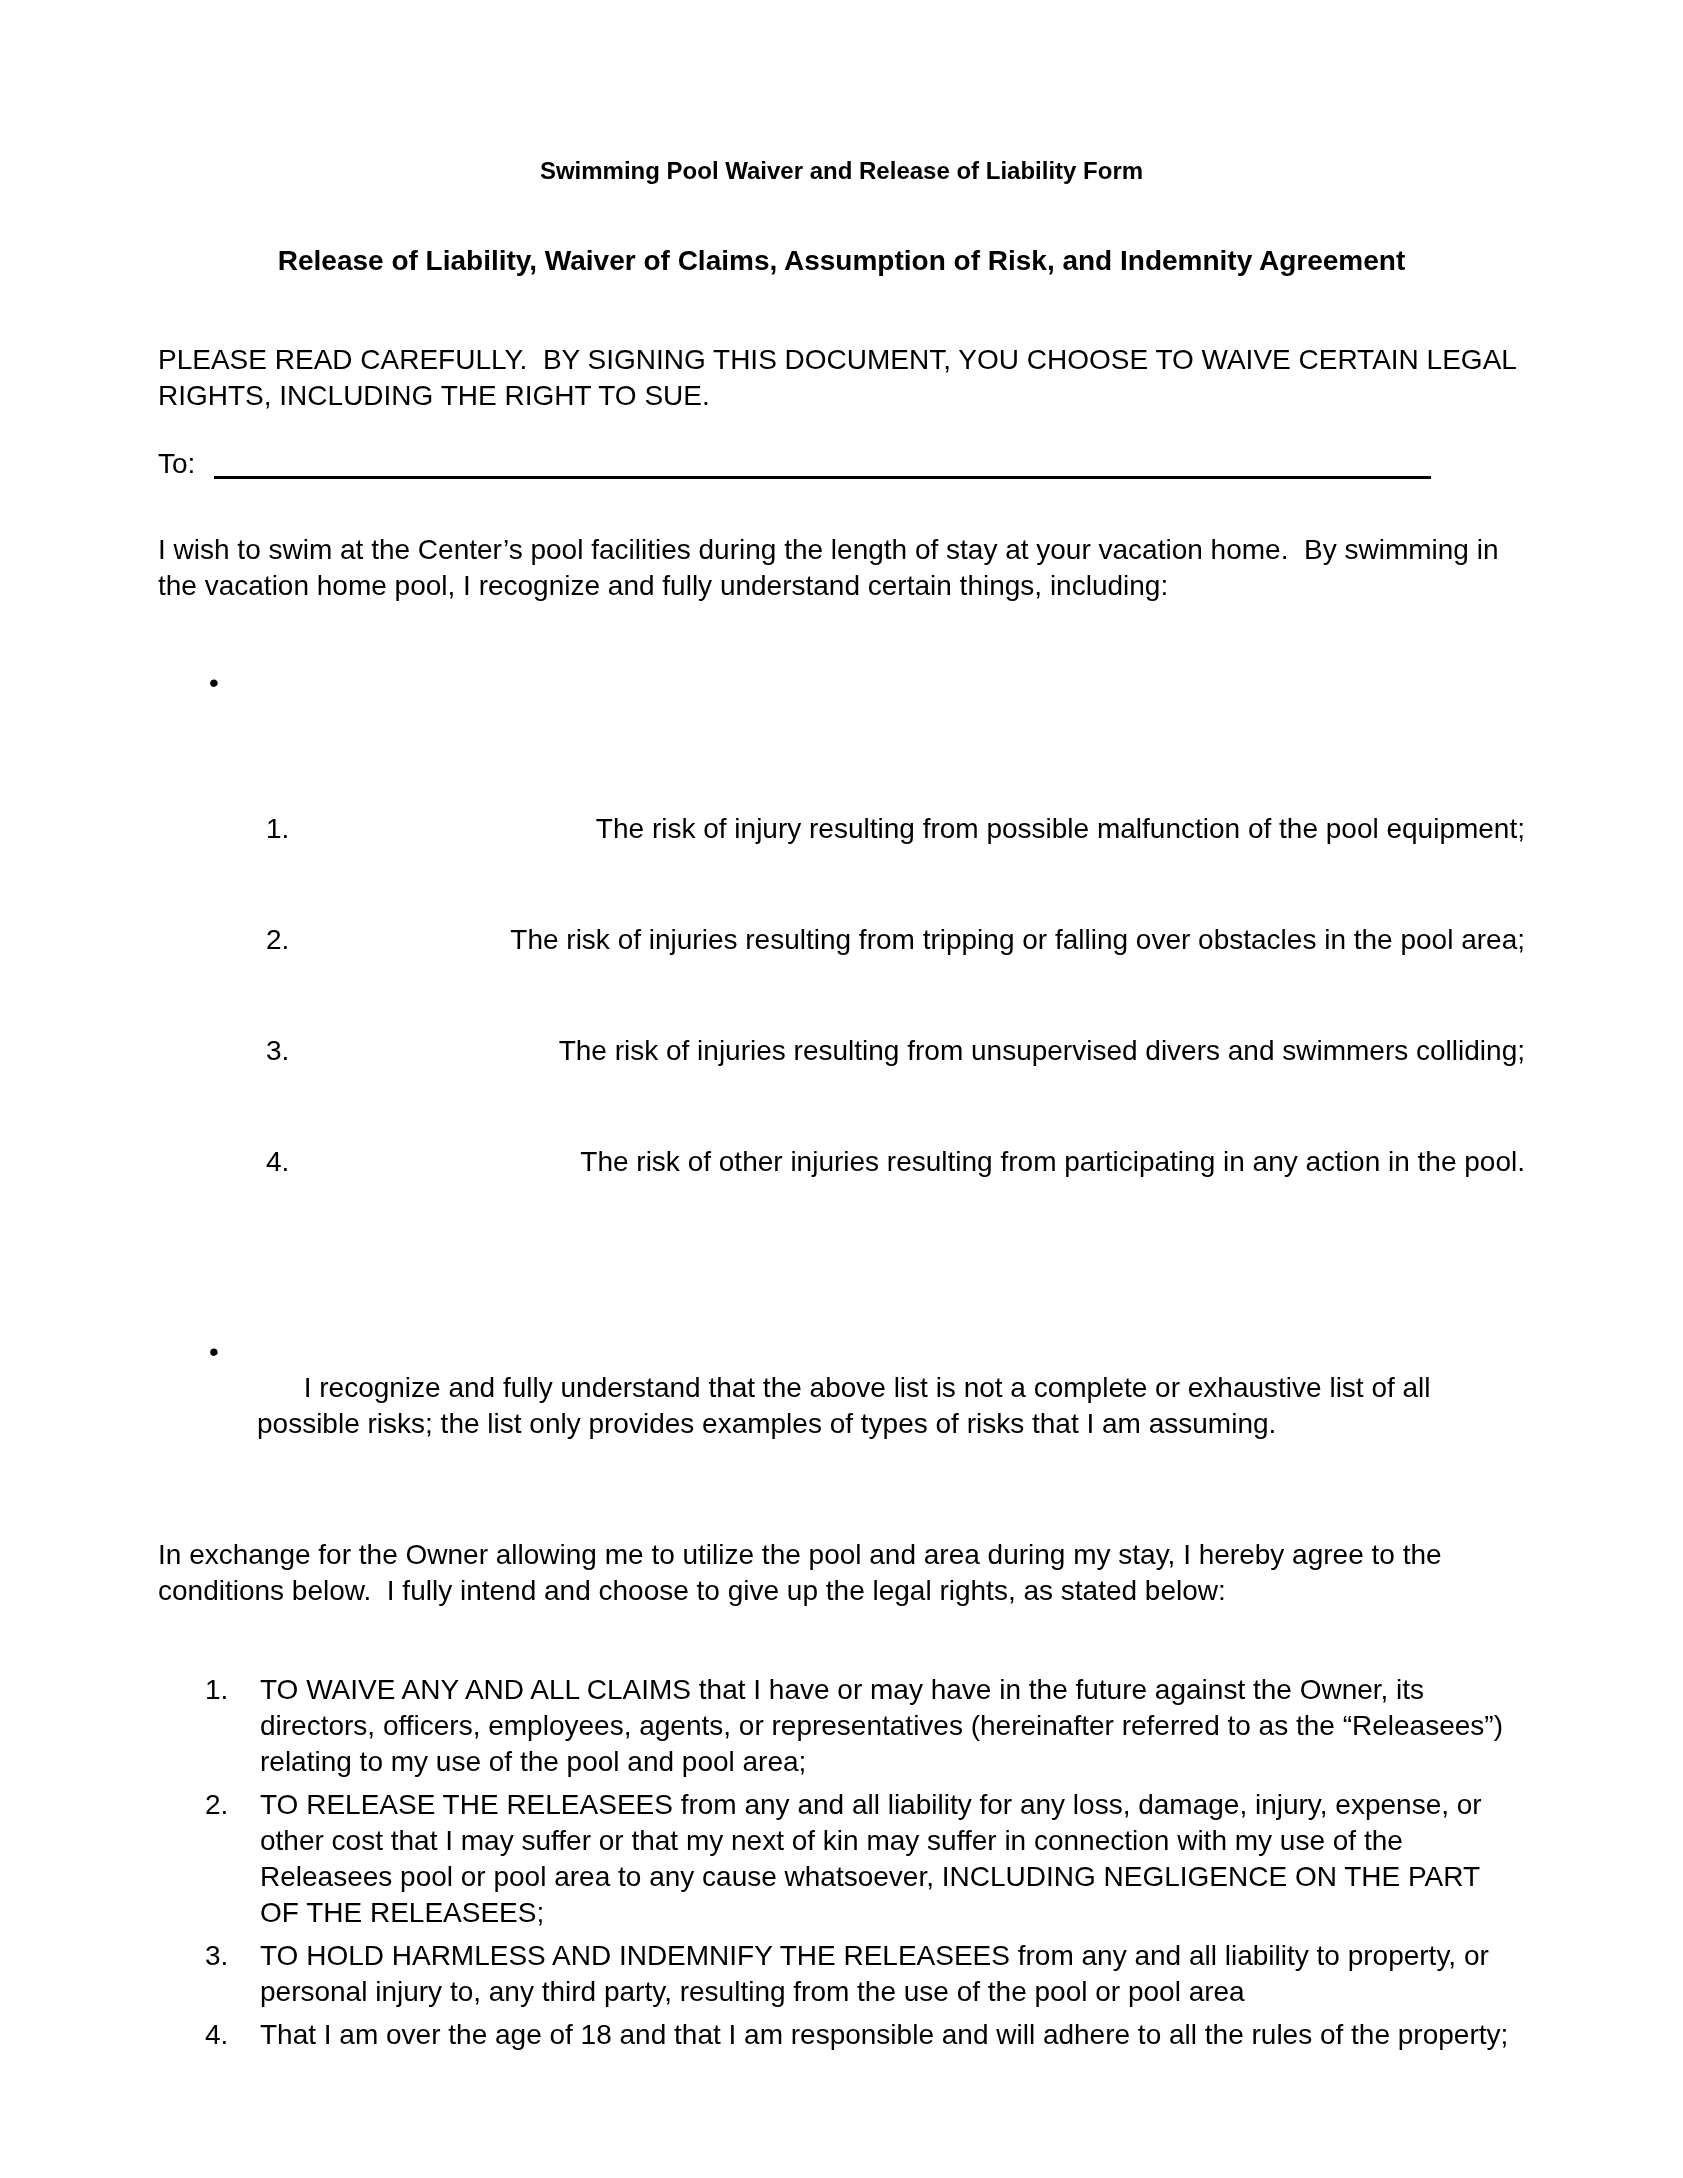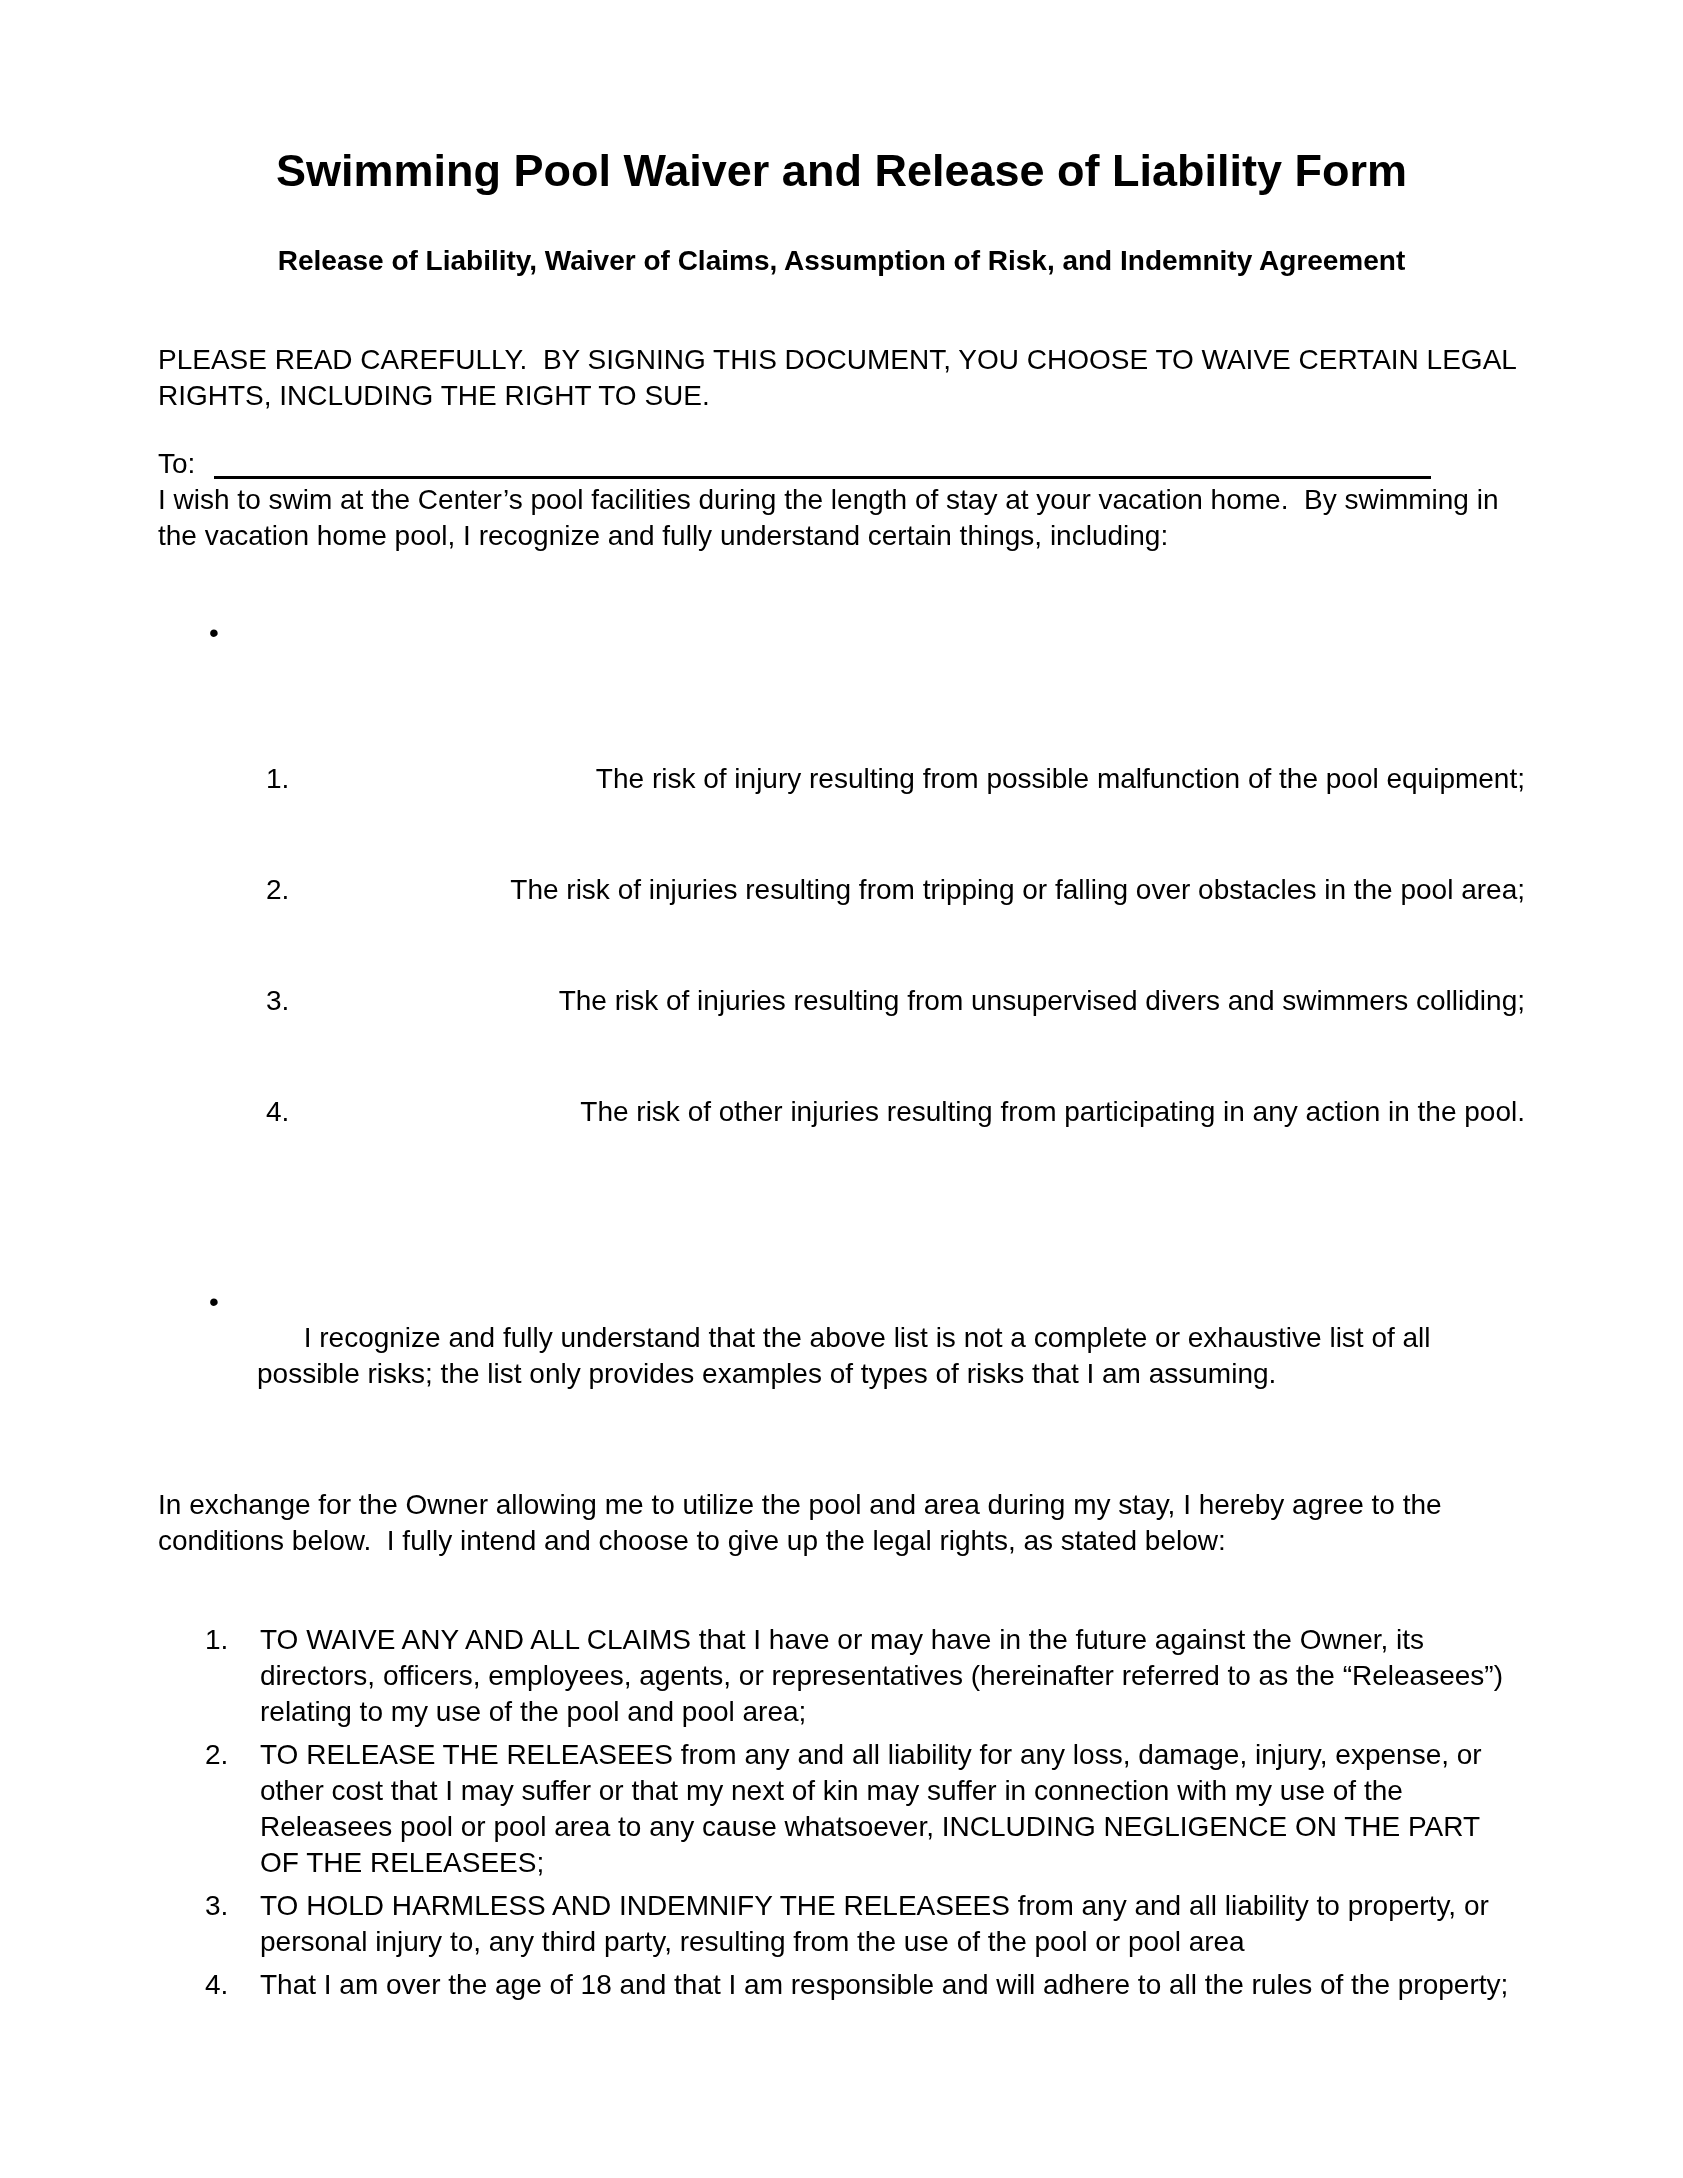--- a/index.html
+++ b/index.html
@@ -12,21 +12,21 @@
     color: #000000;
     font-family: "Liberation Sans", "DejaVu Sans", sans-serif;
     font-size: 28px;
     line-height: 36px;
     padding: 149px 158px 0 158px;
     overflow: hidden;
   }
   .doc-title {
     text-align: center;
     font-weight: bold;
-    font-size: 45px;
+    font-size: 24px;
     line-height: 44px;
     white-space: pre-wrap;
   }
   .doc-subtitle {
     text-align: center;
     margin-top: 50px;
     white-space: pre-wrap;
     font-weight: bold;
   }
   .para { white-space: pre-wrap; }
@@ -37,21 +37,21 @@
     align-items: center;
   }
   .to-row .label { flex: 0 0 auto; }
   .blank-line {
     display: inline-block;
     border-bottom: 3px solid #000000;
     height: 30px;
     vertical-align: baseline;
   }
   .to-line { width: 1217px; margin-left: 19px; }
-  .intro { }
+  .intro { margin-top: 50px; }
 
   ul.bullets {
     list-style: none;
     margin-top: 61px;
     padding-left: 99px;
   }
   ul.bullets > li {
     position: relative;
     margin-bottom: 7px;
     white-space: pre-wrap;

